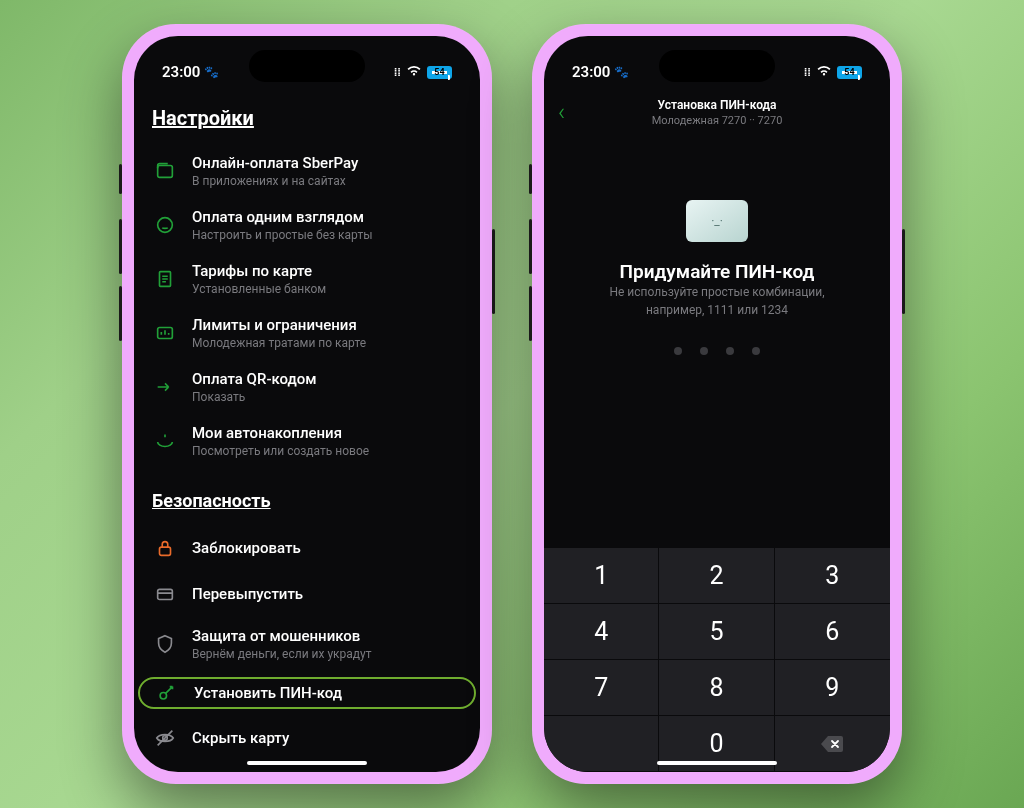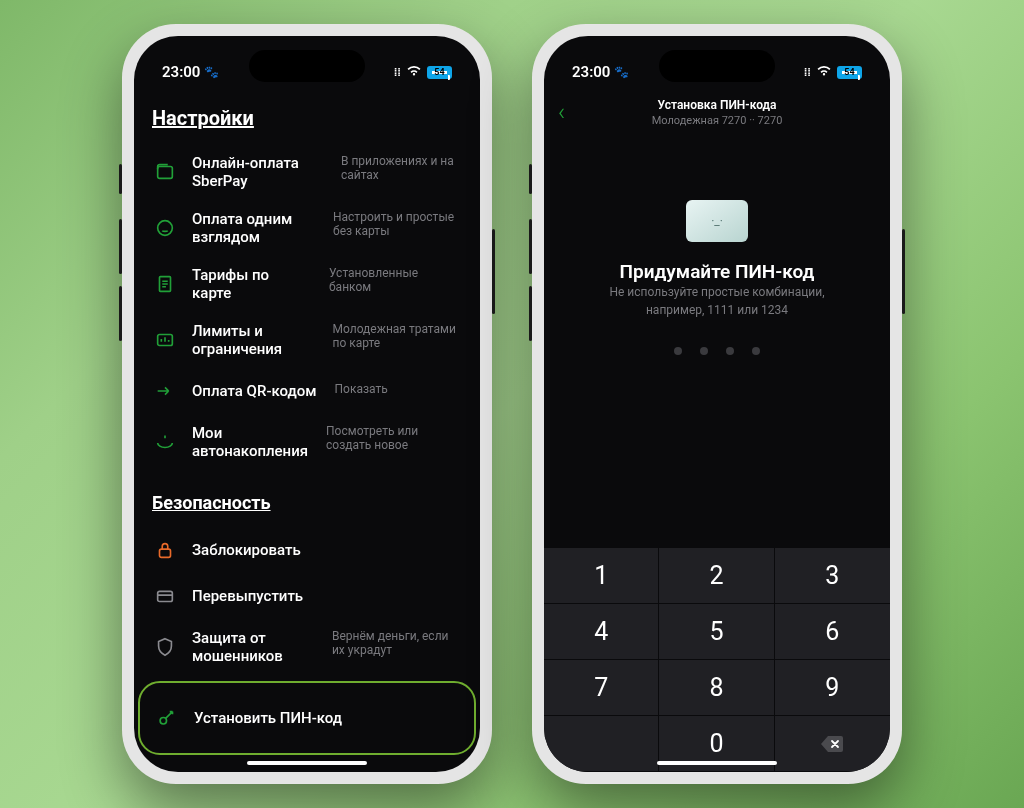--- a/index.html
+++ b/index.html
@@ -4,21 +4,21 @@
 <style>
   * { box-sizing: border-box; margin: 0; padding: 0; }
   body {
     width: 1024px; height: 808px;
     background: linear-gradient(135deg, #7fb869 0%, #9fd088 25%, #a8d891 50%, #8bc470 75%, #6aa753 100%);
     font-family: -apple-system, "Segoe UI", Roboto, Arial, sans-serif;
     display: flex; justify-content: center; align-items: center; gap: 40px;
   }
   .phone {
     width: 370px; height: 760px;
-    background: #e5e5e5; border-radius: 54px; padding: 12px;
+    background: #f0abfc; border-radius: 54px; padding: 12px;
     box-shadow: 0 25px 60px rgba(0,0,0,0.45), inset 0 0 2px rgba(255,255,255,0.15);
     position: relative;
   }
   .side-btn { position: absolute; background: #1a1a1a; border-radius: 2px; }
   .btn-left1 { left: -3px; top: 140px; width: 3px; height: 30px; }
   .btn-left2 { left: -3px; top: 195px; width: 3px; height: 55px; }
   .btn-left3 { left: -3px; top: 262px; width: 3px; height: 55px; }
   .btn-right { right: -3px; top: 205px; width: 3px; height: 85px; }
   .screen {
     width: 100%; height: 100%; background: #0a0a0c;
@@ -52,26 +52,26 @@
     display: flex; align-items: center; gap: 14px;
     padding: 10px 0;
   }
   .item-icon {
     width: 26px; height: 26px; flex-shrink: 0;
     display: flex; align-items: center; justify-content: center;
     color: #21a038; font-size: 18px;
   }
   .item-icon.orange { color: #e86a2a; }
   .item-icon.gray { color: #8a8a8f; }
-  .item-text { display: flex; flex-direction: row; gap: 18px; }
+  .item-text { display: flex; flex-direction: column; gap: 2px; }
   .item-title { color: #fff; font-size: 15px; font-weight: 500; }
   .item-sub { color: #7a7a7f; font-size: 12px; }
   .item.highlight {
     border: 2px solid #6fad2f; border-radius: 22px;
-    padding: 22px 14px; margin: 6px -14px;
+    padding: 1px 14px; margin: 6px -14px;
   }
   .home-ind {
     position: absolute; bottom: 7px; left: 50%; transform: translateX(-50%);
     width: 120px; height: 4px; background: #fff; border-radius: 3px;
   }
 
   
   .header {
     display: flex; align-items: center; padding: 8px 14px 10px; position: relative;
   }

